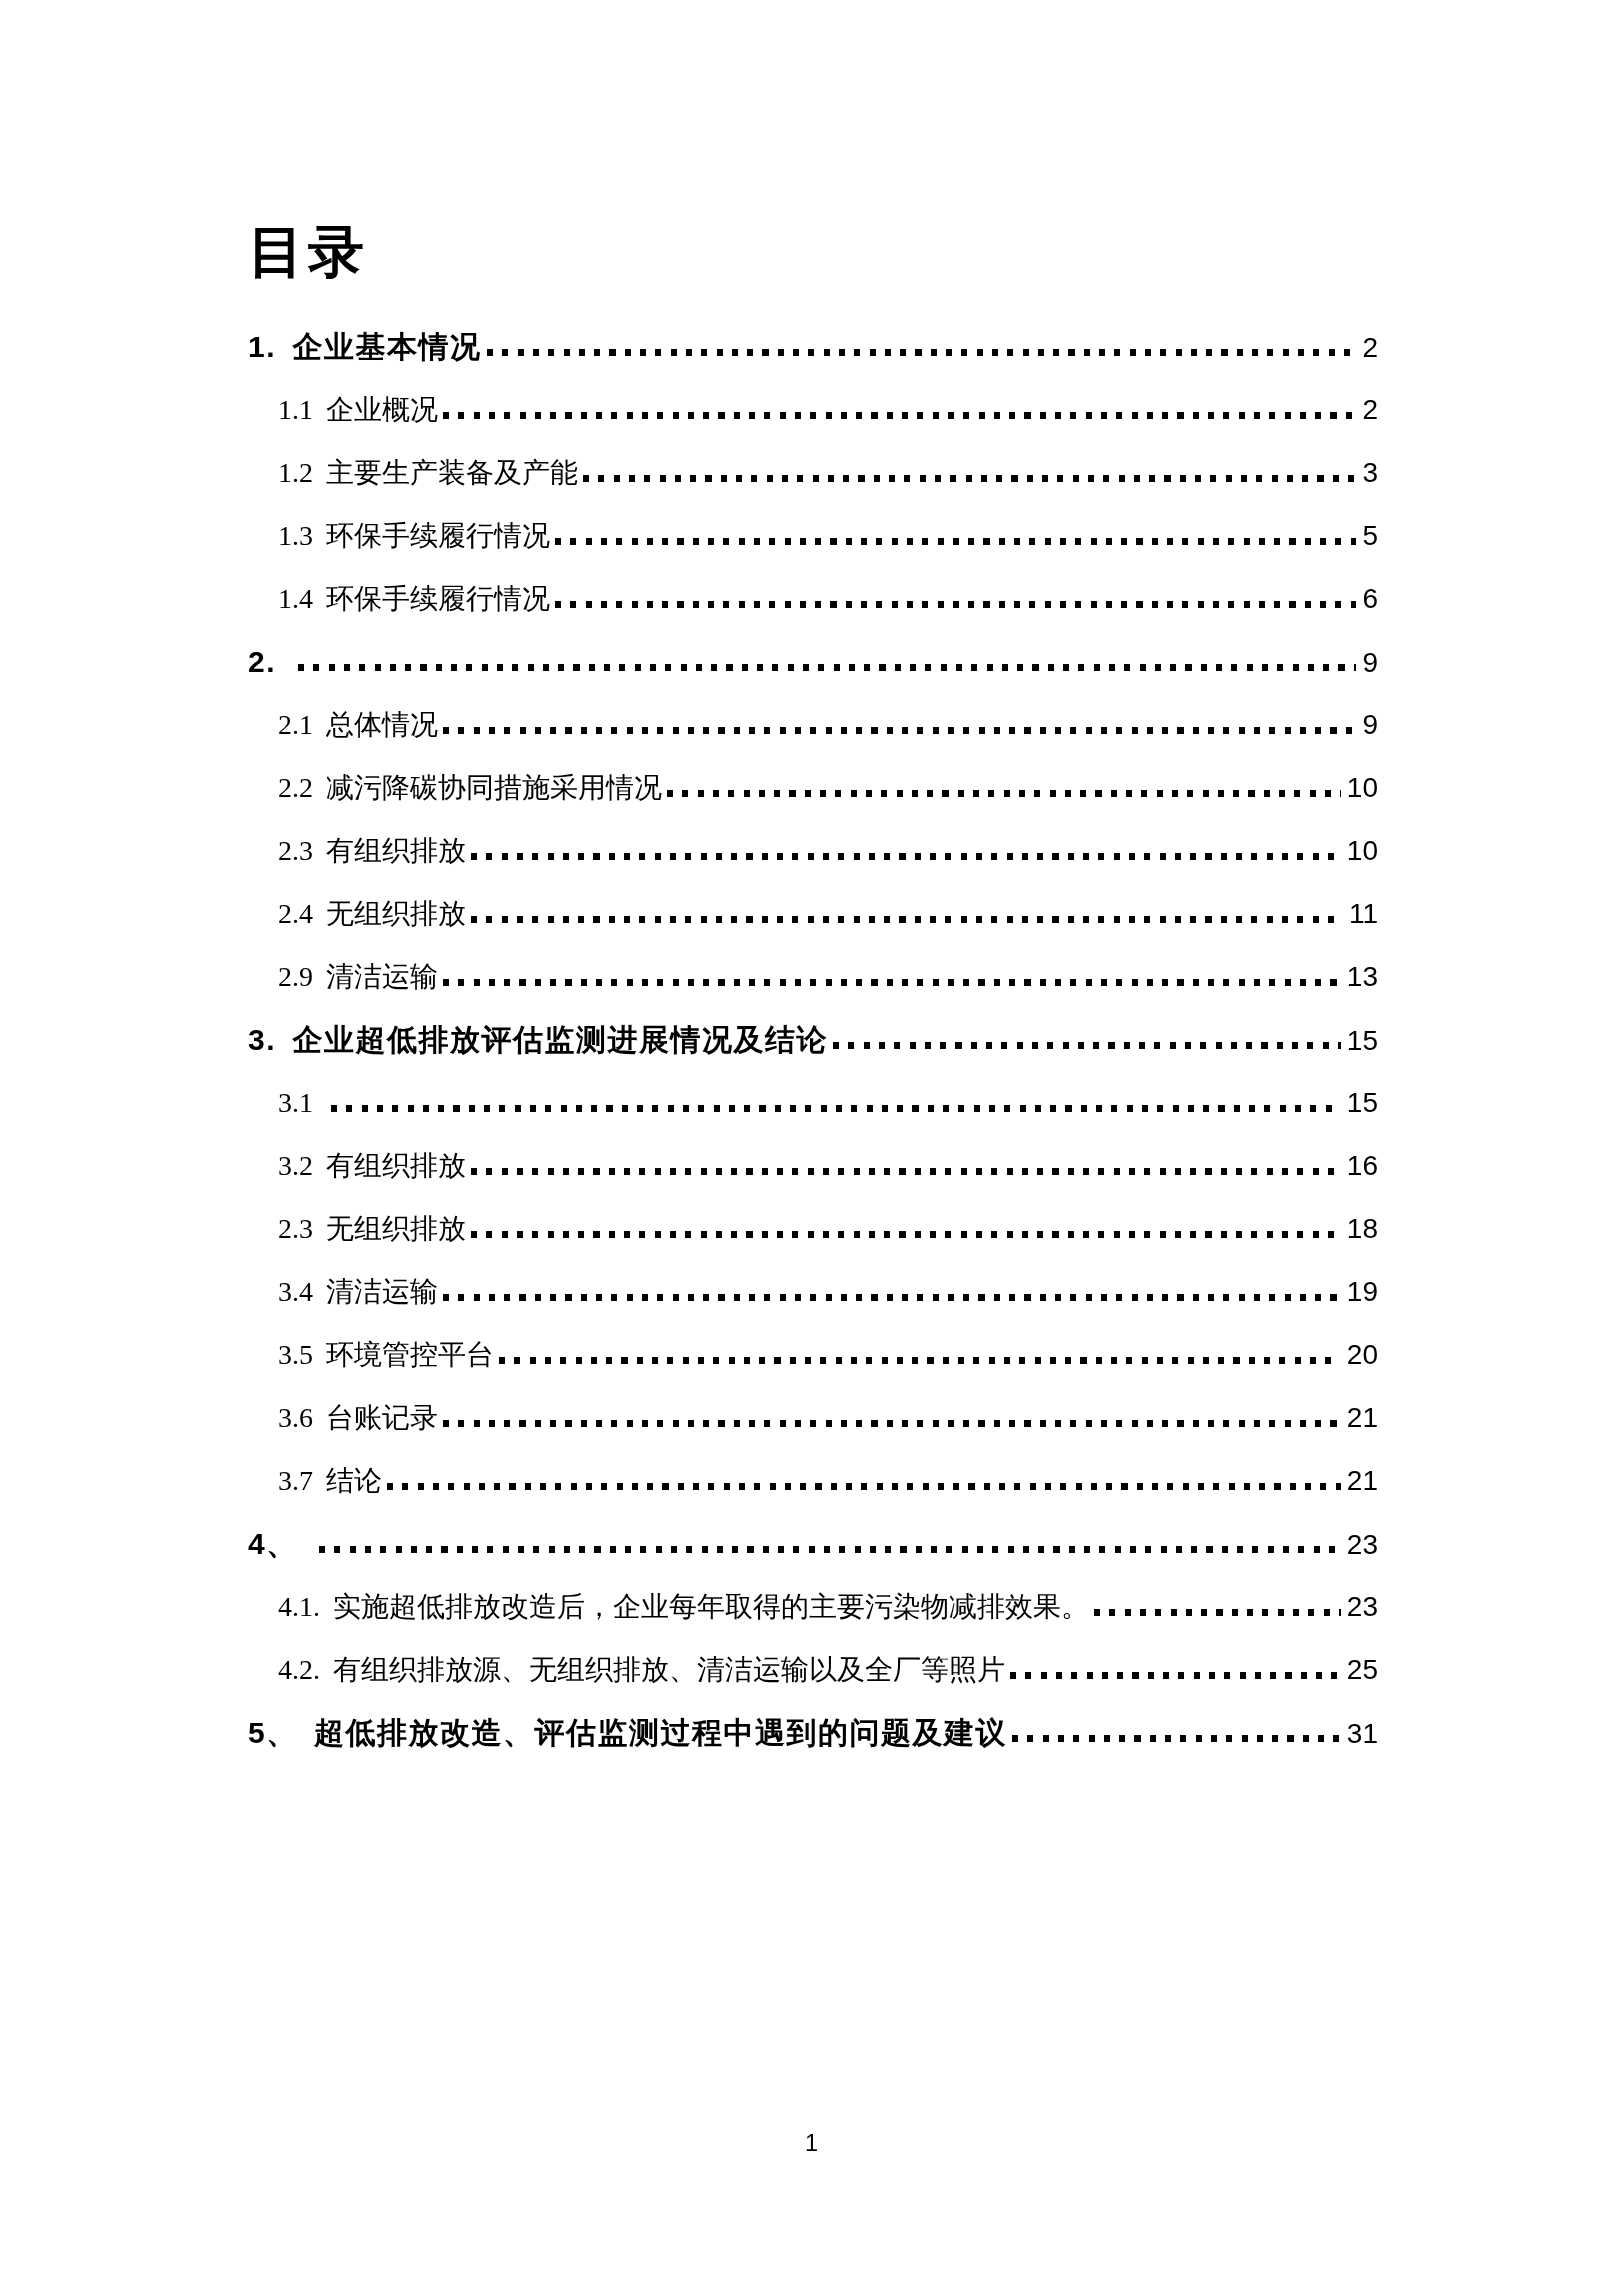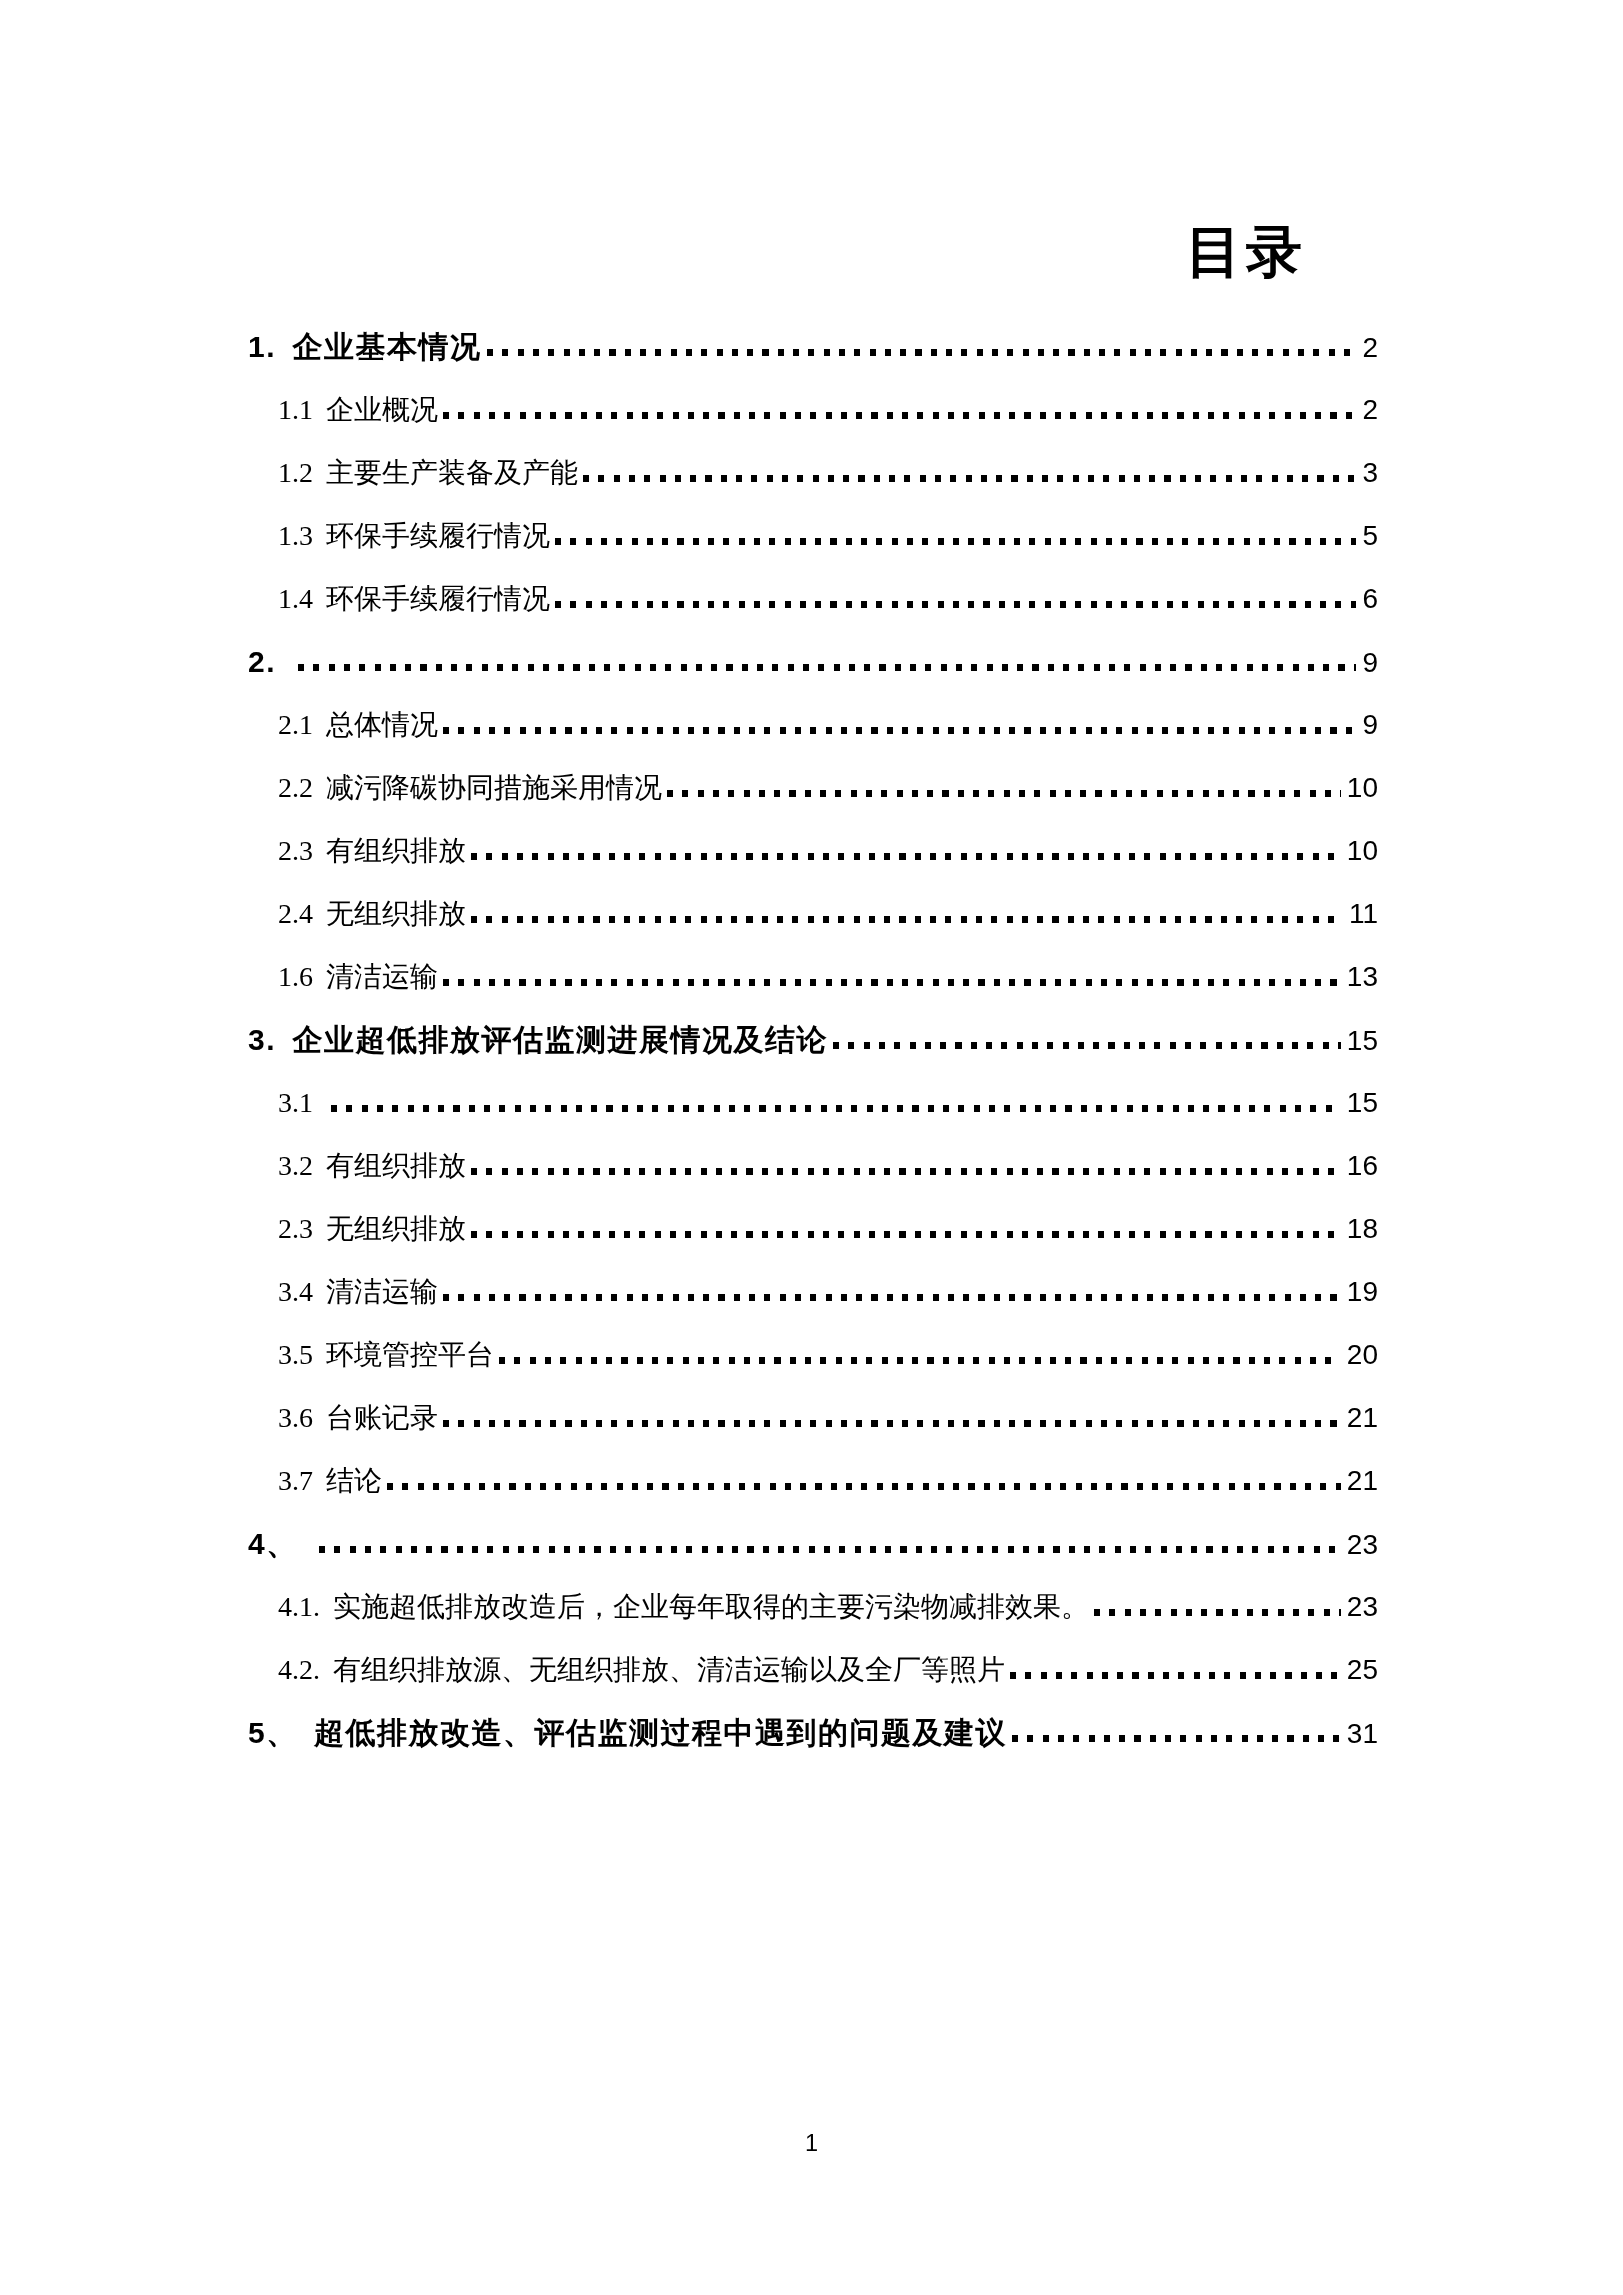--- a/index.html
+++ b/index.html
@@ -17,21 +17,21 @@
   }
   .content {
     position: absolute;
     left: 248px;
     width: 1130px;
     top: 0;
   }
   .doc-title {
     margin: 0 72px 8px 0;
     padding-top: 224px;
-    text-align: right;
+    text-align: left;
     font-family: Liberation Serif, serif;
     font-weight: 700;
     font-size: 56px;
     line-height: 1;
     letter-spacing: 4.1px;
   }
   .toc {
     margin-top: 35px;
   }
   .entry {
@@ -161,21 +161,21 @@
   </div>
 
   <div class="entry l2">
     <span class="num">2.4</span>
     <span class="label">无组织排放</span>
     <span class="leader"></span>
     <span class="pagenum">11</span>
   </div>
 
   <div class="entry l2">
-    <span class="num">1.6</span>
+    <span class="num">2.9</span>
     <span class="label">清洁运输</span>
     <span class="leader"></span>
     <span class="pagenum">13</span>
   </div>
 
   <div class="entry l1">
     <span class="num">3.</span>
     <span class="label">企业超低排放评估监测进展情况及结论</span>
     <span class="leader"></span>
     <span class="pagenum">15</span>

